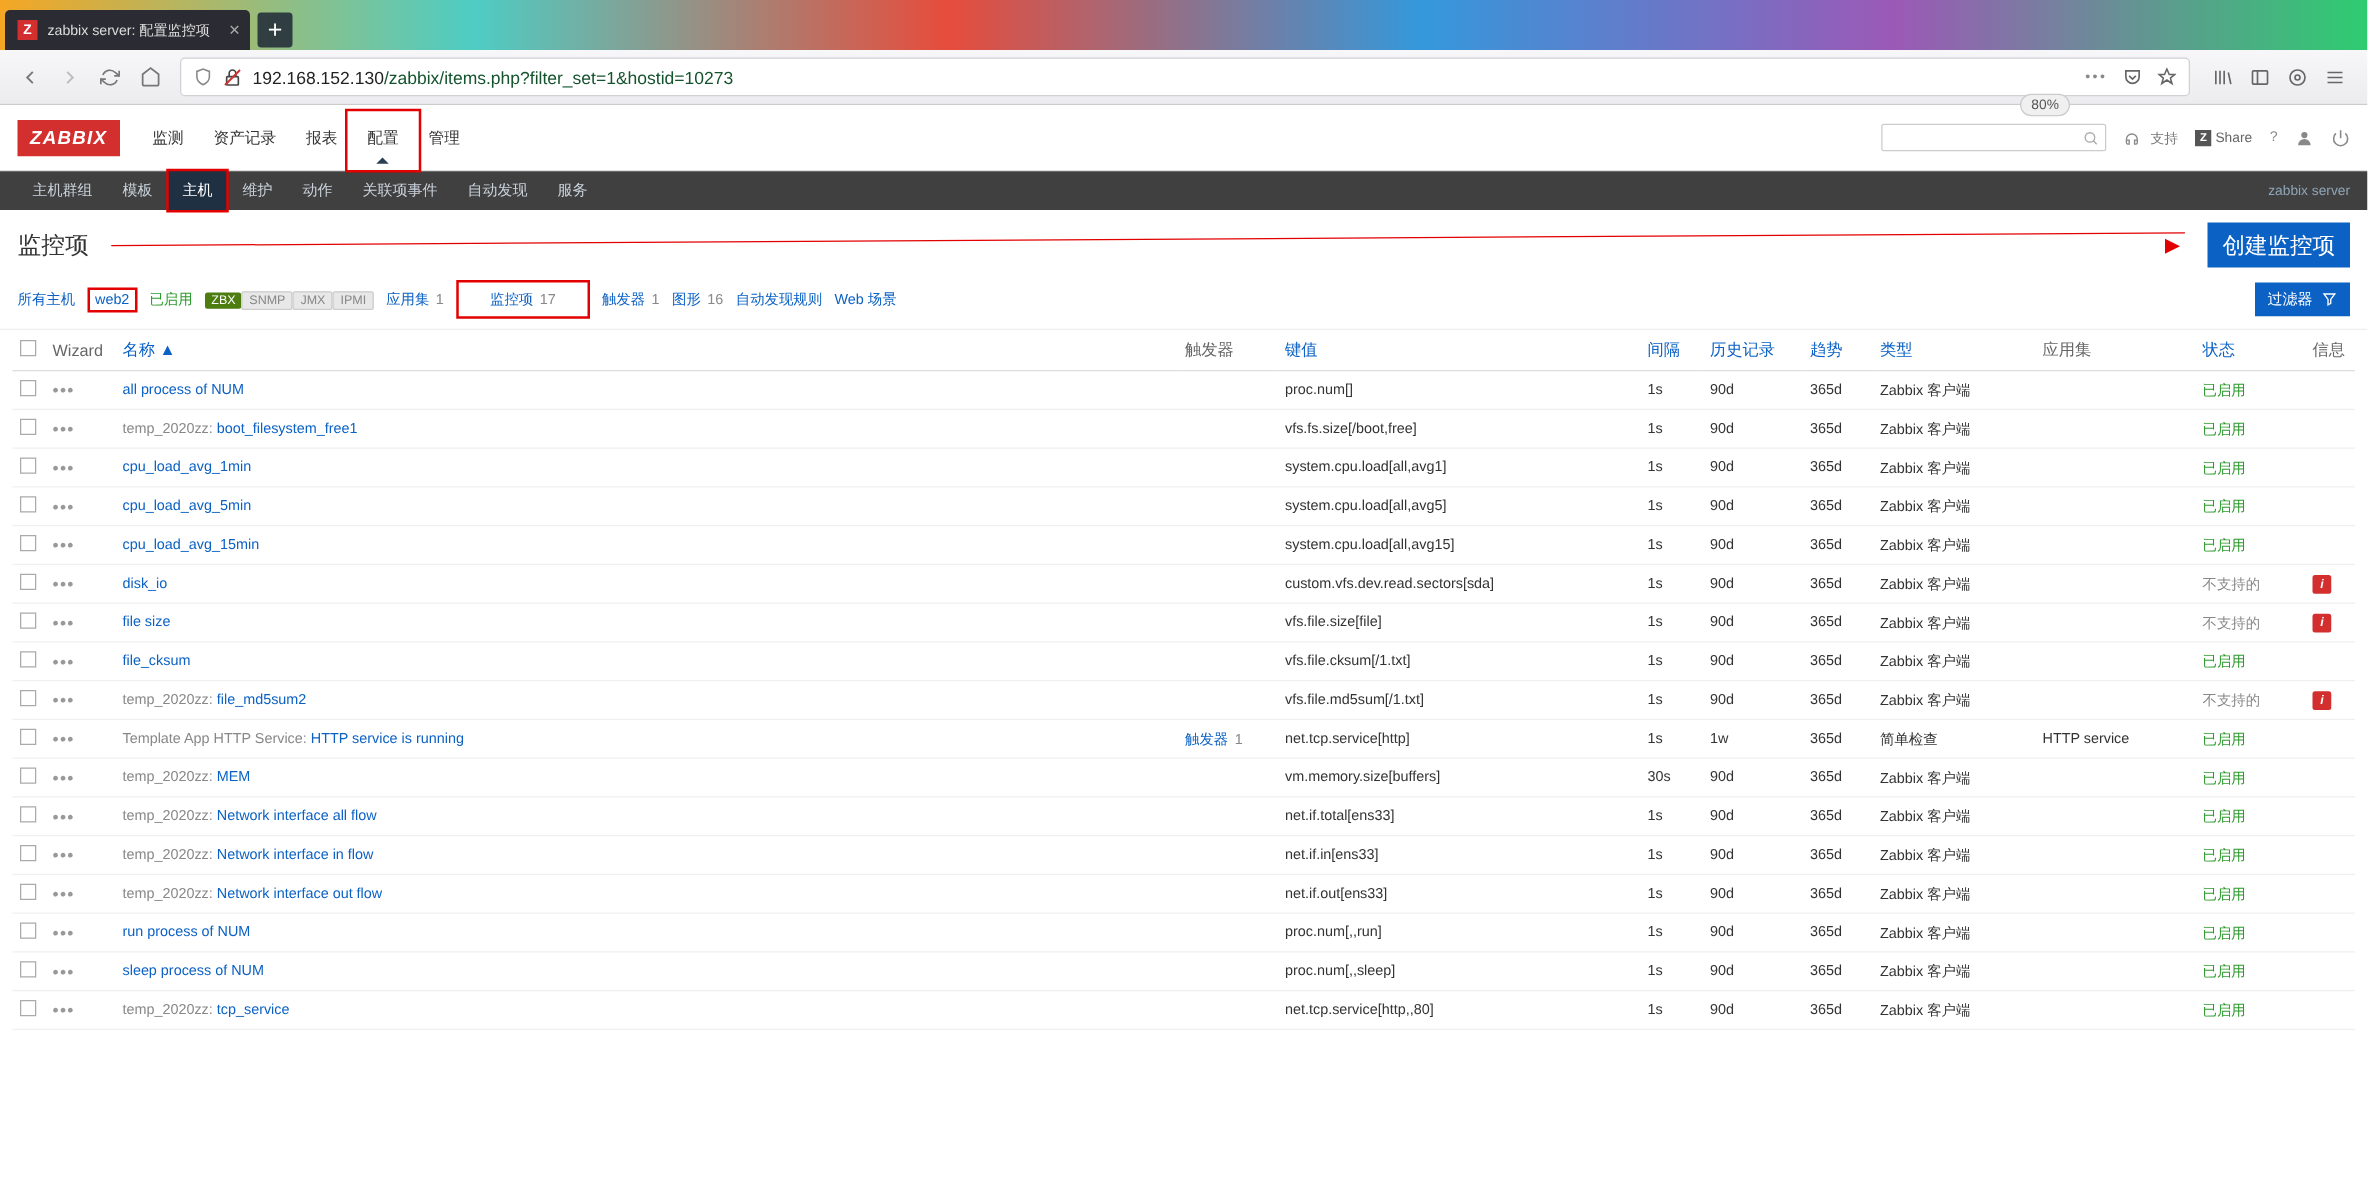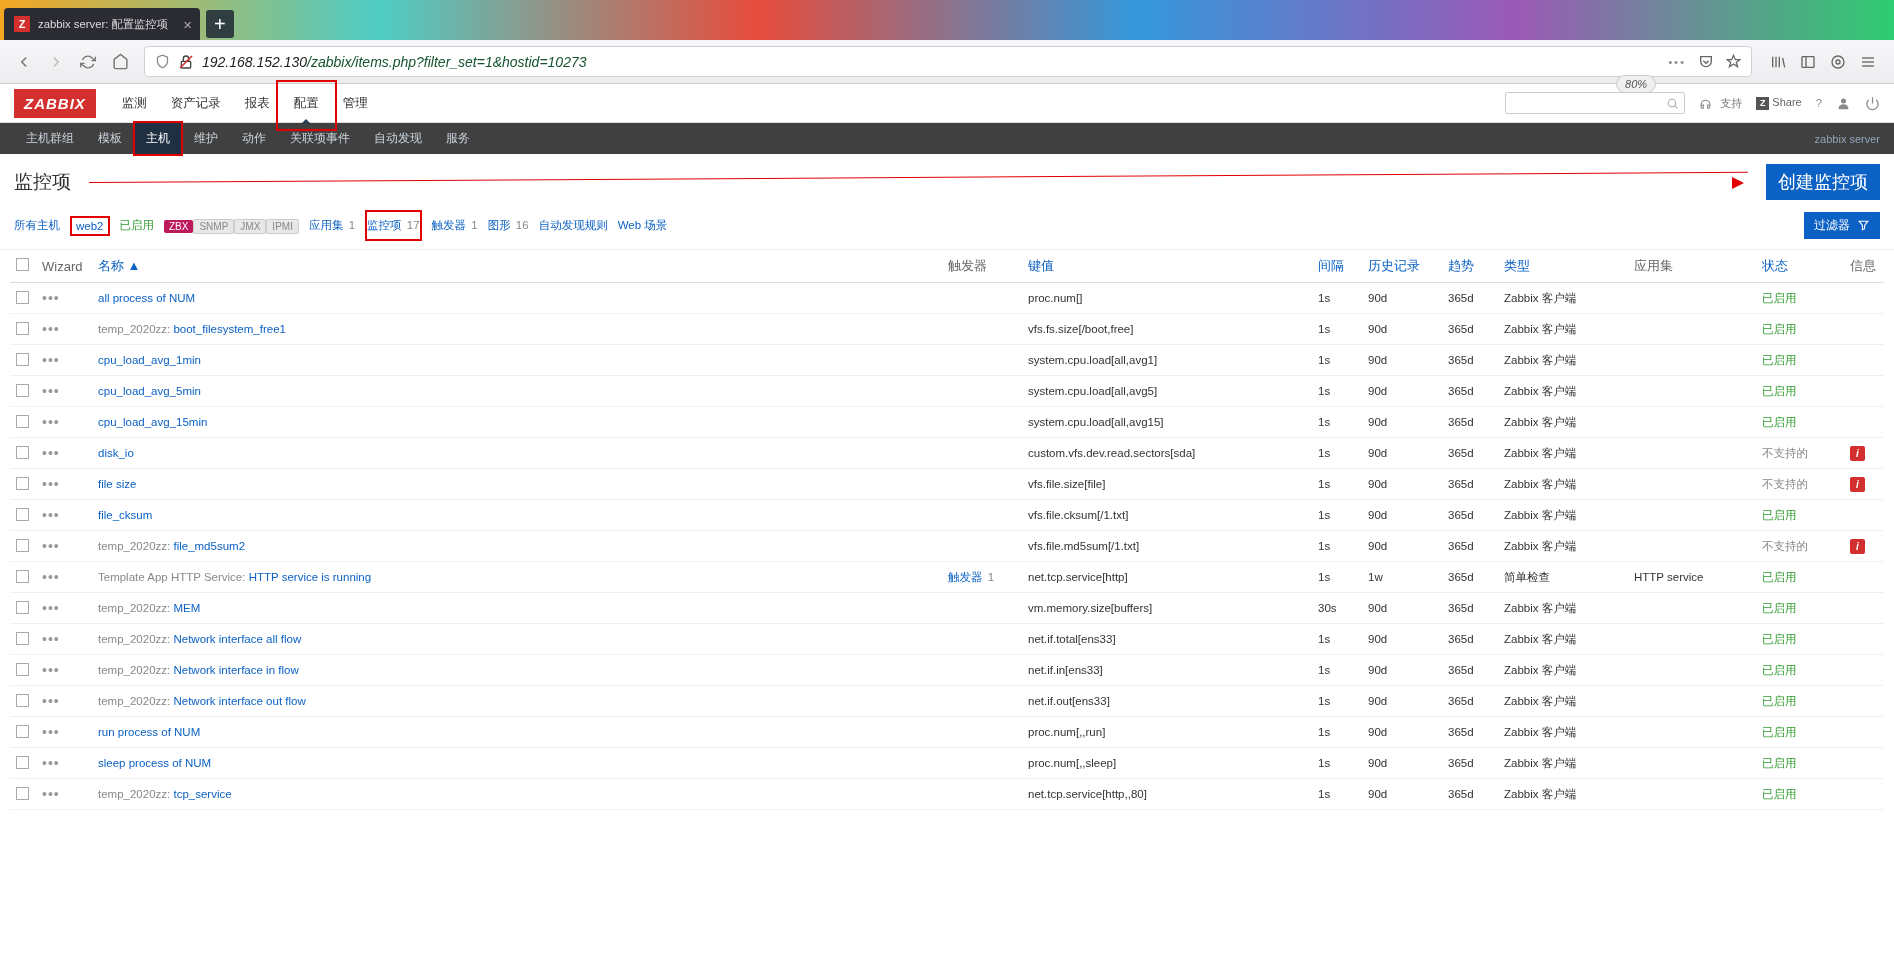--- a/index.html
+++ b/index.html
@@ -7,30 +7,30 @@
 
 
 .browser-chrome { height:40px; background:linear-gradient(90deg,#f5a623,#4ecdc4,#e74c3c,#3498db,#9b59b6,#2ecc71); display:flex; align-items:flex-end; }
 .tab-bar { display:flex; align-items:center; padding-left:4px; }
 .browser-tab { background:#2b2b33; color:#ddd; height:32px; display:flex; align-items:center; padding:0 32px 0 10px; border-radius:4px 4px 0 0; position:relative; max-width:260px; }
 .browser-tab .favicon { width:16px; height:16px; background:#d32f2f; color:#fff; font-weight:bold; font-size:11px; display:flex; align-items:center; justify-content:center; margin-right:8px; }
 .tab-close { position:absolute; right:8px; font-size:15px; color:#aaa; }
 .new-tab { width:28px; height:28px; background:rgba(30,40,55,.85); color:#fff; font-size:20px; display:flex; align-items:center; justify-content:center; margin-left:6px; border-radius:3px; }
 .nav-bar { height:44px; background:linear-gradient(#f7f7f9,#ececef); display:flex; align-items:center; padding:0 8px; border-bottom:1px solid #ccc; }
 .nav-btn { width:32px; height:32px; display:flex; align-items:center; justify-content:center; color:#666; font-size:17px; border-radius:4px; }
-.url-bar { flex:1; height:31px; background:#fff; border:1px solid #d0d0d5; border-radius:4px; margin:0 8px; display:flex; align-items:center; padding:0 10px; color:#777;font-style:italic; }
+.url-bar { flex:1; height:31px; background:#fff; border:1px solid #d0d0d5; border-radius:4px; margin:0 8px; display:flex; align-items:center; padding:0 10px; color:#777; }
 .url-bar .shield { margin-right:8px; }
 .url-bar .block { margin-right:8px; color:#c0392b; position:relative; }
 .url-bar .host { color:#222; font-size:14px; }
 .url-bar .path { color:#14532d; font-size:14px; }
 .zoom-badge { background:#f0f0f0; border:1px solid #ccc; padding:2px 8px; border-radius:10px; font-size:11px; color:#555; margin-left:6px;margin-top:44px; }
 .right-icons { display:flex; gap:14px; padding:0 10px; color:#555; font-size:16px; align-items:center; }
 
 
-.zbx-header { height:39px; background:#fff; border-bottom:1px solid #ddd; display:flex; align-items:center; padding-left:14px; }
+.zbx-header { height:53px; background:#fff; border-bottom:1px solid #ddd; display:flex; align-items:center; padding-left:14px; }
 .zbx-logo { background:#d32f2f; color:#fff; font-weight:bold; font-size:15px; letter-spacing:1px; padding:6px 10px; font-style:italic; }
 .main-menu { display:flex; margin-left:14px;text-align:right; }
 .main-menu a { color:#333; padding:11px 12px; font-size:12.5px; position:relative; }
 .main-menu a.active::after { content:""; position:absolute; bottom:-1px; left:50%; transform:translateX(-50%); border:5px solid transparent; border-bottom-color:#2a3f54; }
 .hdr-right { margin-left:auto; display:flex; align-items:center; gap:14px; padding-right:14px; color:#777; }
 .hdr-search { width:180px; height:22px; border:1px solid #ccc; border-radius:2px; display:flex; align-items:center; justify-content:flex-end; padding-right:5px; color:#aaa; }
 .share-btn { font-size:11px; color:#666; }
 .z-badge { background:#555; color:#fff; width:13px; height:13px; display:inline-flex; align-items:center; justify-content:center; font-size:9px; font-weight:bold; margin-right:3px; }
 
 
@@ -47,25 +47,25 @@
 
 .red-arrow { position:relative; flex:1; height:1px; margin:0 18px; }
 .red-arrow::before { content:""; position:absolute; top:0; left:0; right:0; border-top:1.5px solid #e30000; transform:rotate(-0.35deg); transform-origin:left; }
 .red-arrow::after { content:""; position:absolute; right:-2px; top:-5px; border:6px solid transparent; border-left:12px solid #e30000; }
 
 
 .host-row { display:flex; align-items:center; gap:10px; padding:4px 14px 8px; font-size:11.5px; border-bottom:1px solid #eee; flex-wrap:wrap; }
 .link { color:#0b61c4; cursor:pointer; }
 .green { color:#2e9a2e; }
 .gray-pill { background:#e8e8e8; border:1px solid #ccc; padding:1px 5px; color:#888; font-size:10px; border-radius:2px; }
-.green-pill { background:#be185d; color:#fff; padding:1px 5px; font-size:10px; border-radius:2px; }
+.green-pill { background:#4d7c0f; color:#fff; padding:1px 5px; font-size:10px; border-radius:2px; }
 .cnt { color:#888; margin-left:2px; }
 .filter-btn { margin-left:auto; background:#0b61c4; color:#fff; padding:5px 10px; font-size:12px; display:flex; align-items:center; gap:7px; border:none; }
 .red-box { border:2px solid #e30000; padding:2px 4px; }
-.red-box-tight { border:2px solid #e30000; padding:6px 0; }
+.red-box-tight { border:2px solid #e30000; padding:6px 25px; }
 
 
 table { width:calc(100% - 20px); margin:0 10px; border-collapse:collapse; }
 th { text-align:left; font-weight:normal; color:#666; padding:7px 6px; border-bottom:1px solid #ddd; font-size:13px; }
 th.sortable { color:#0b61c4; cursor:pointer; }
 td { padding:7px 6px; border-bottom:1px solid #f0f0f0; font-size:11.5px; vertical-align:middle; }
 .chk { width:13px; height:13px; border:1px solid #aaa; background:#fff; display:inline-block; }
 .dots { color:#999; font-size:14px; letter-spacing:1px; cursor:pointer; }
 .prefix { color:#888; }
 .st-en { color:#2e9a2e; }

